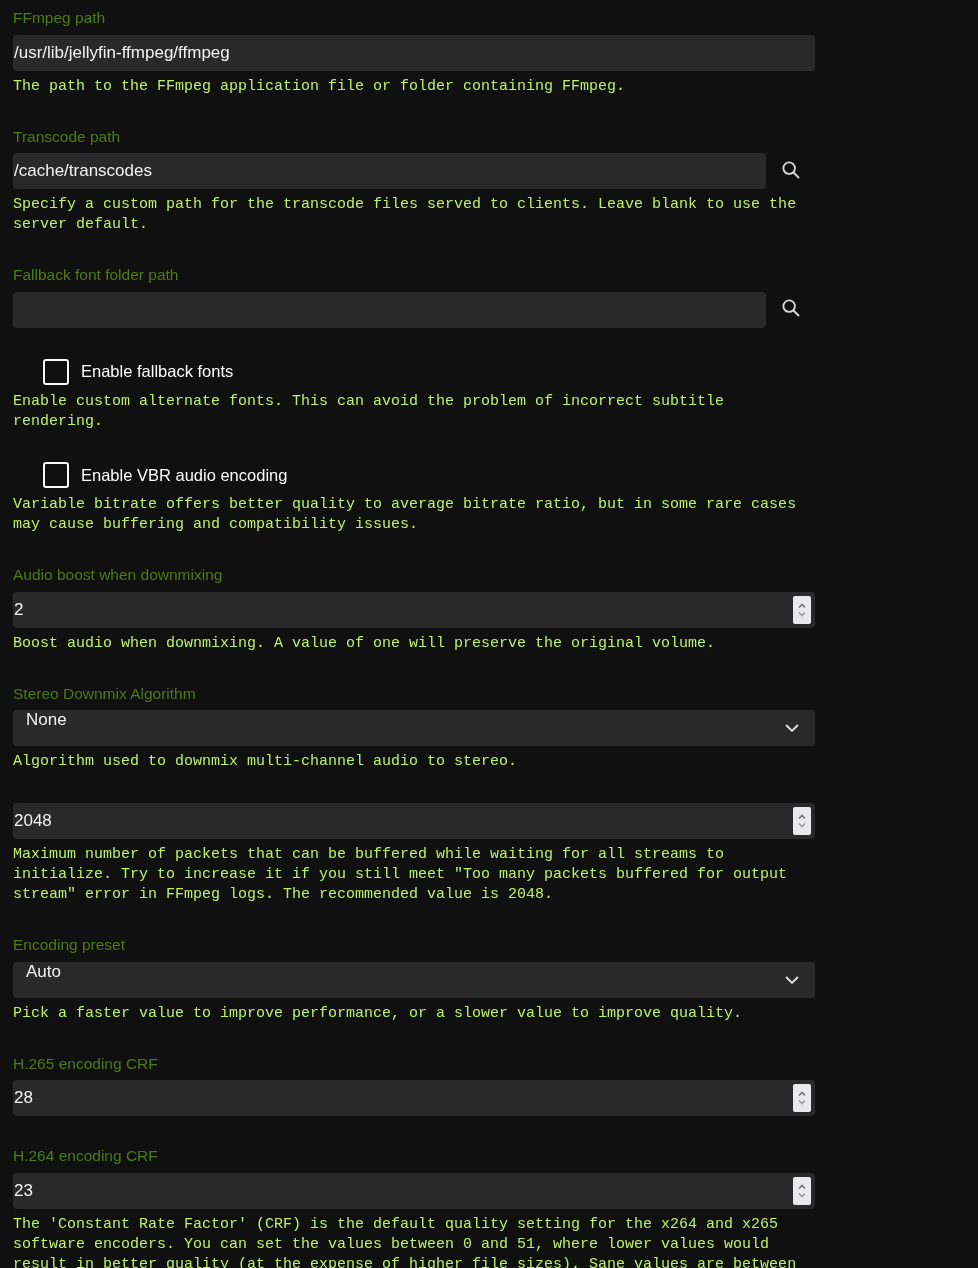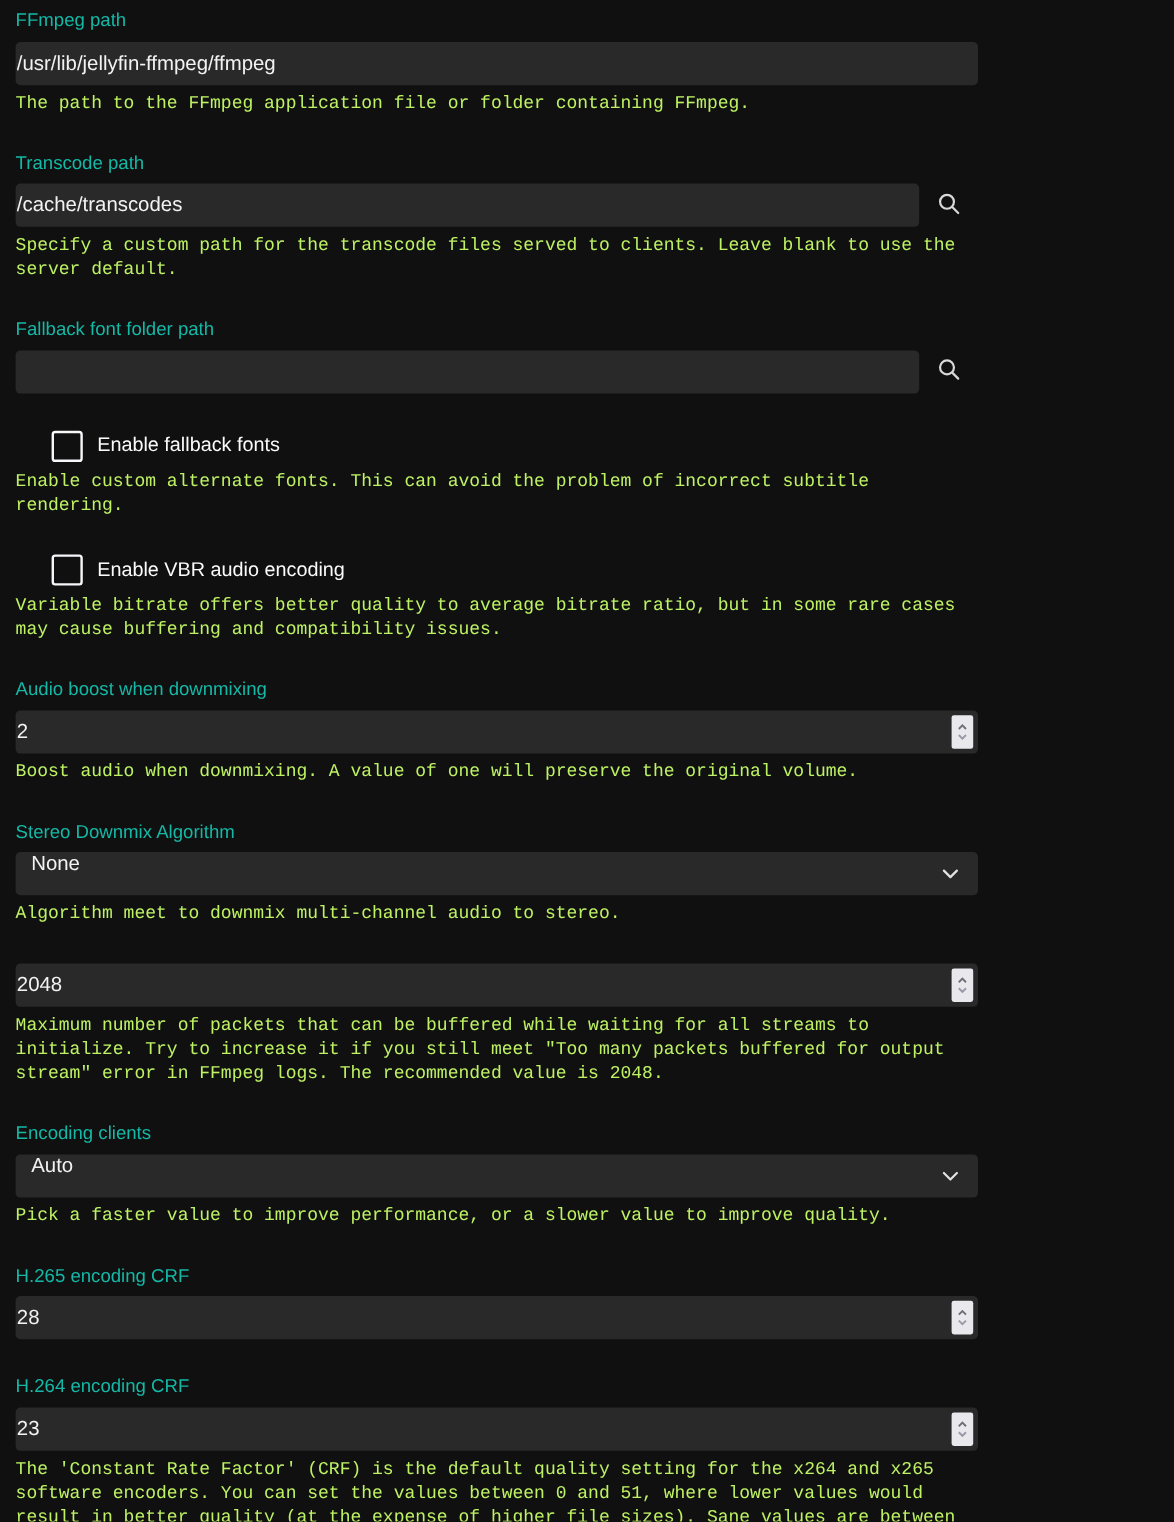--- a/index.html
+++ b/index.html
@@ -18,21 +18,21 @@
   }
   .content {
     width: 802px;
   }
   .group { margin-bottom: 31px; }
   .group:last-child { margin-bottom: 0; }
 
   .field-label {
     display: block;
     font-size: 15.5px;
-    color: #14b8a6;
+    color: #4d7c0f;
     margin-bottom: 7px;
     line-height: 1.2;
   }
   .text-input, .fake-input {
     box-sizing: border-box;
     width: 100%;
     height: 36px;
     background: #292929;
     border: none;
     border-radius: 4px;
@@ -218,40 +218,40 @@
     <div class="group">
       <label class="field-label">Stereo Downmix Algorithm</label>
       <div class="select">
         <span>None</span>
         <span class="caret">
           <svg width="20" height="20" viewBox="0 0 24 24">
             <path d="M5.5 9 L12 15.5 L18.5 9" fill="none" stroke="#e2e2e2" stroke-width="2.2" stroke-linecap="round" stroke-linejoin="round"></path>
           </svg>
         </span>
       </div>
-      <div class="field-desc">Algorithm meet to downmix multi-channel audio to stereo.</div>
+      <div class="field-desc">Algorithm used to downmix multi-channel audio to stereo.</div>
     </div>
 
     <div class="group">
       <div class="num-wrap">
         <input type="text" class="text-input" value="2048" style="">
         <span class="stepper">
           <span>
             <svg width="10" height="18" viewBox="0 0 10 18">
               <path d="M2 6.5 L5 3.5 L8 6.5" fill="none" stroke="#6f6f7a" stroke-width="1.6"></path>
               <path d="M2 11.5 L5 14.5 L8 11.5" fill="none" stroke="#9a9aa6" stroke-width="1.6"></path>
             </svg>
           </span>
         </span>
       </div>
       <div class="field-desc">Maximum number of packets that can be buffered while waiting for all streams to initialize. Try to increase it if you still meet "Too many packets buffered for output stream" error in FFmpeg logs. The recommended value is 2048.</div>
     </div>
 
     <div class="group">
-      <label class="field-label">Encoding clients</label>
+      <label class="field-label">Encoding preset</label>
       <div class="select">
         <span>Auto</span>
         <span class="caret">
           <svg width="20" height="20" viewBox="0 0 24 24">
             <path d="M5.5 9 L12 15.5 L18.5 9" fill="none" stroke="#e2e2e2" stroke-width="2.2" stroke-linecap="round" stroke-linejoin="round"></path>
           </svg>
         </span>
       </div>
       <div class="field-desc">Pick a faster value to improve performance, or a slower value to improve quality.</div>
     </div>

